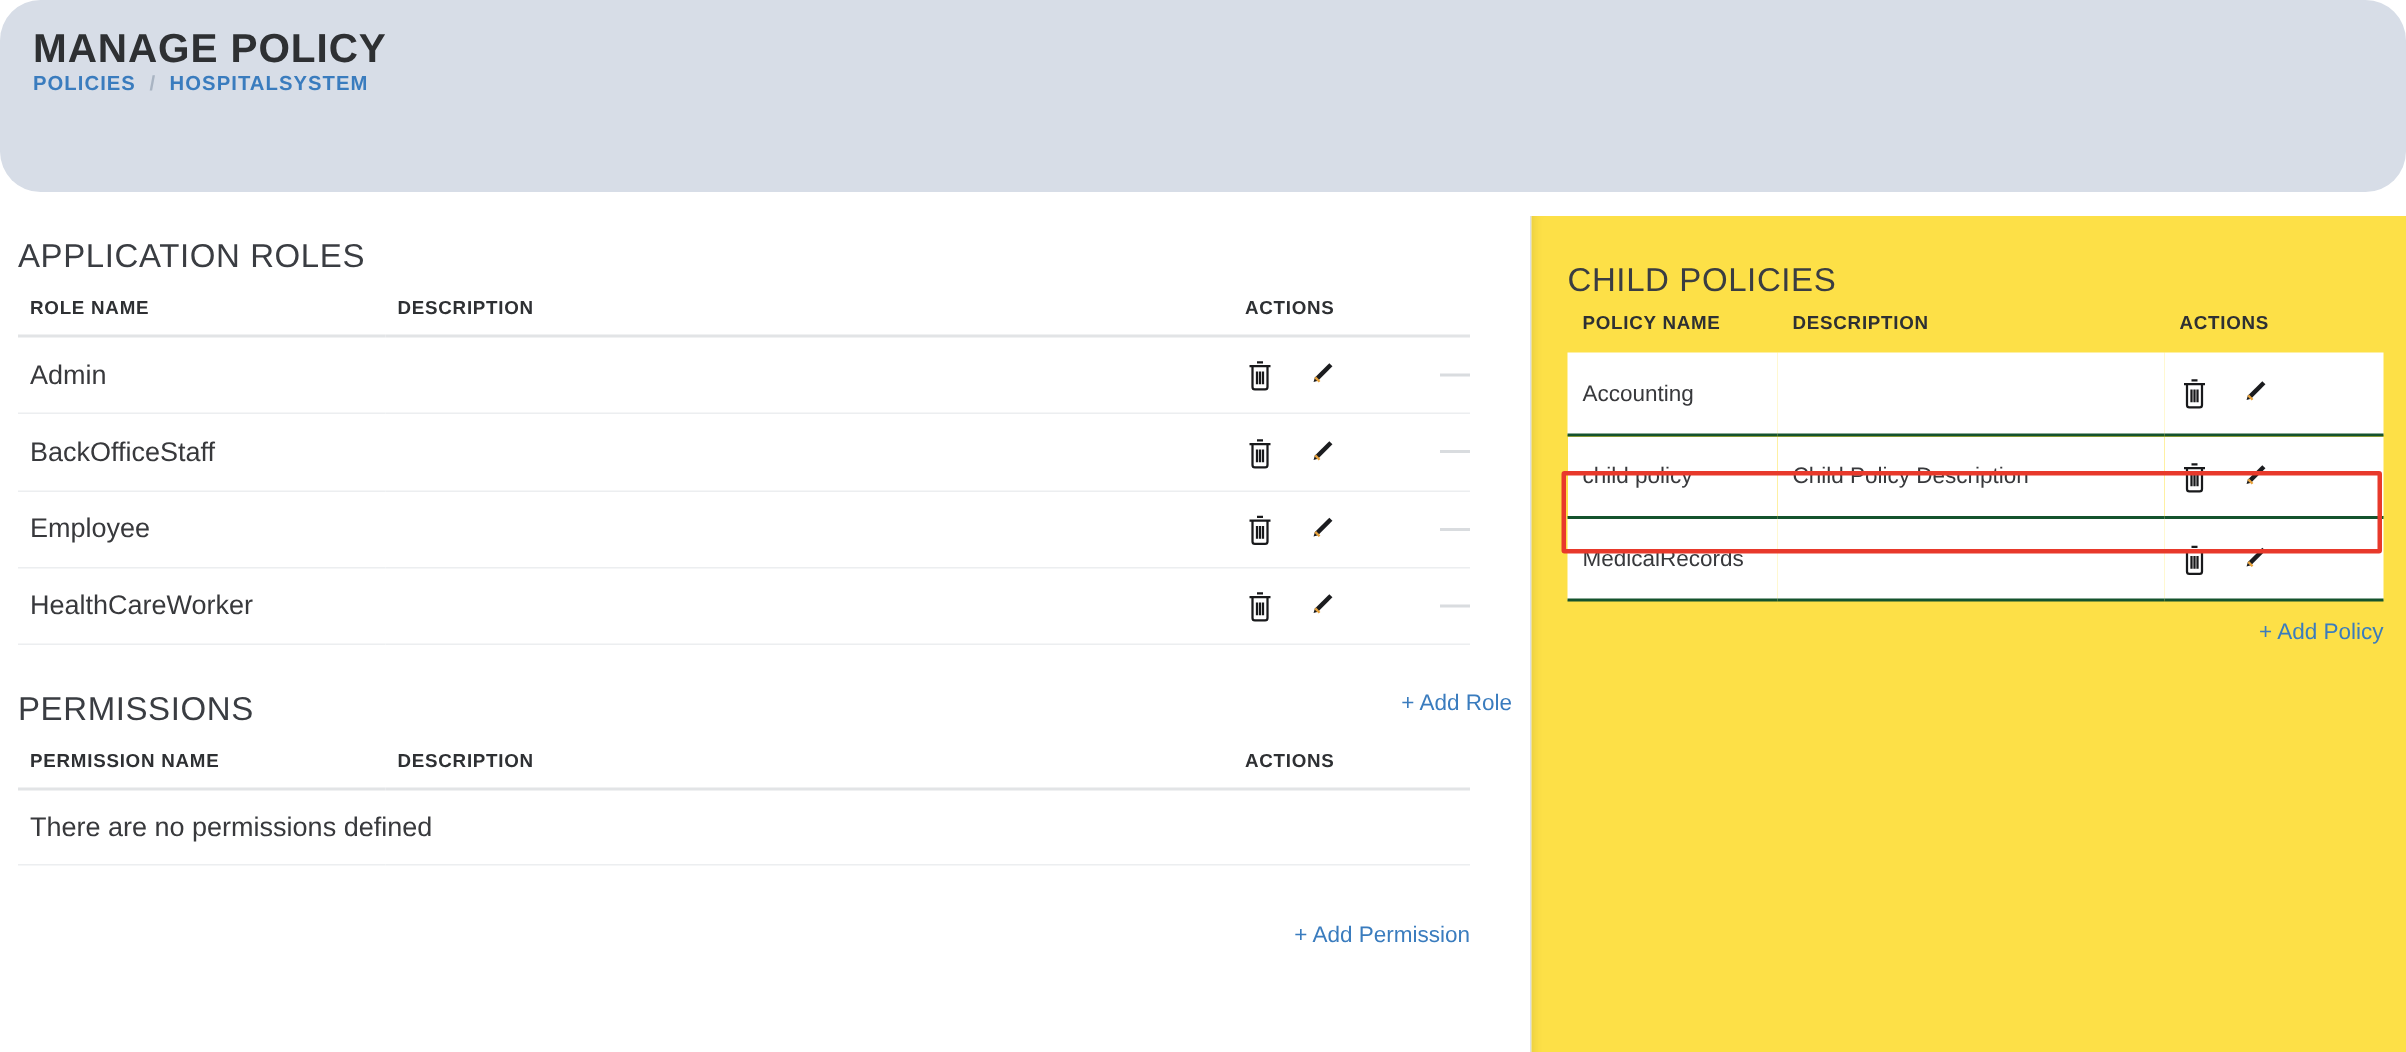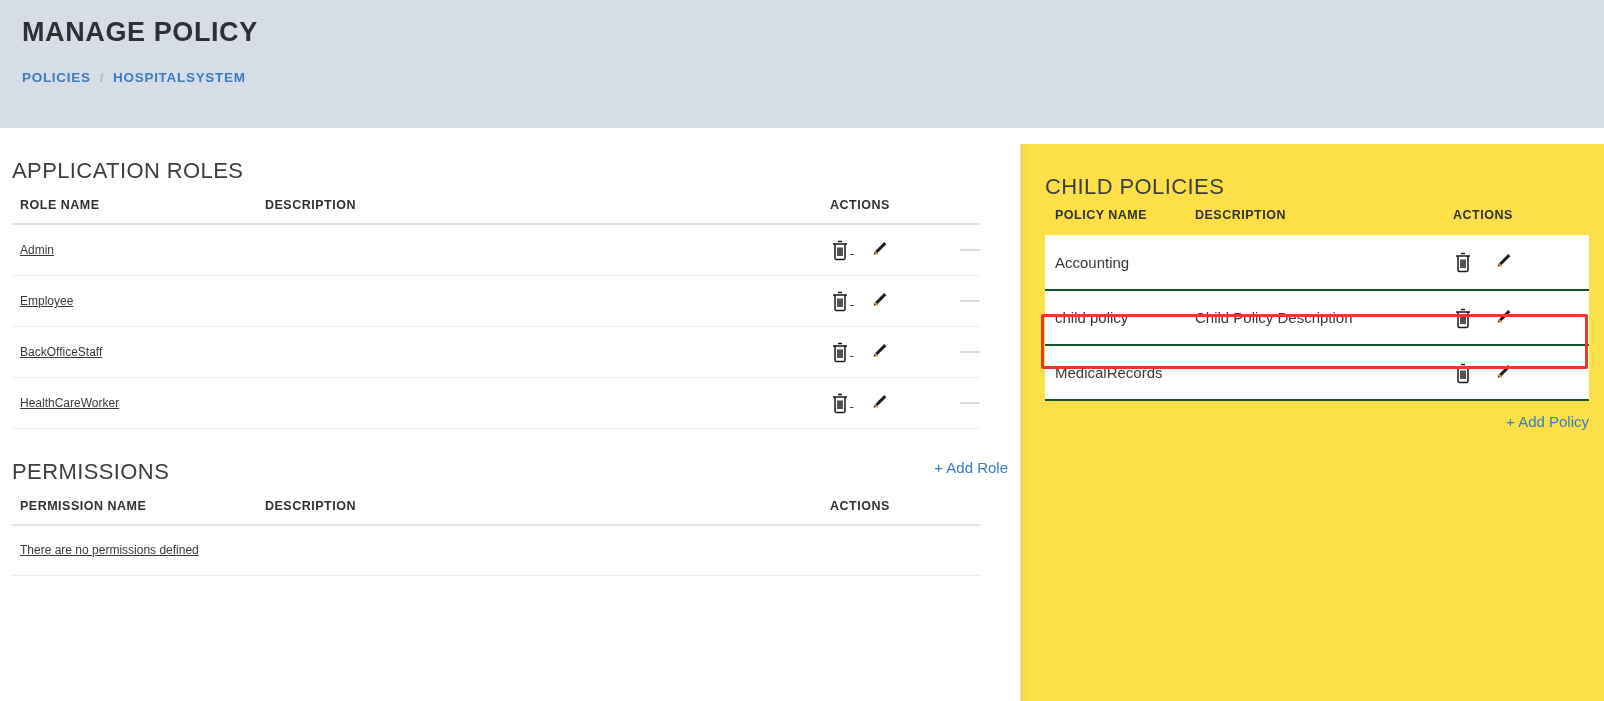--- a/index.html
+++ b/index.html
@@ -13,31 +13,31 @@
     -webkit-font-smoothing: antialiased;
   }
 
   
   .page-header {
     position: absolute;
     left: 0; top: 0;
     width: 1604px; height: 128px;
     background: #d7dde7;
     padding: 18px 0 0 22px;
+    border-radius: 27px;
   }
   .page-title {
     font-size: 27px;
     font-weight: bold;
     letter-spacing: 0.6px;
     color: #2e3033;
     line-height: 1.1;
     margin: 0;
   }
   .breadcrumb {
-    margin-top: 22px;
     font-size: 13.5px;
     font-weight: bold;
     letter-spacing: 0.7px;
     display: flex;
     align-items: flex-end;
   }
   .breadcrumb a {
     color: #3a7cbe;
     text-decoration: none;
     cursor: pointer;
@@ -82,27 +82,26 @@
     text-align: left;
     font-size: 12.5px;
     font-weight: bold;
     color: #2e3033;
     letter-spacing: 0.5px;
     padding: 0 0 11px 8px;
     border-bottom: 2px solid #e2e4e6;
     margin-top: 12px;
   }
   table.grid td {
-    font-size: 12px;
+    font-size: 18px;
     color: #38393c;
     padding: 14px 0 14px 8px;
     border-bottom: 1px solid #eceef0;
     height: 50px;
     vertical-align: middle;
-    text-decoration: underline;
   }
   .col-name    { width: 245px; }
   .col-desc    { width: 565px; }
   .col-actions { width: 130px; }
   .col-tail    { width: 28px; }
 
   .tail-dash {
     display: block;
     width: 20px;
     height: 2px;
@@ -251,42 +250,42 @@
                 <path d="M15.2 3.1 l2.1 2.1 -9.6 9.6 -3 0.9 0.9 -3 z" fill="#1b1c1f"></path>
                 <path d="M5.8 12.6 l2.9 2.9" stroke="#e8a33d" stroke-width="1.6" fill="none"></path>
               </svg>
             </span>
           </td>
           <td>
               <span class="tail-dash"></span>
             </td>
         </tr>
         <tr>
-          <td>Employee</td>
+          <td>BackOfficeStaff</td>
           <td></td>
           <td>
             <span class="icon-btn">
               <svg width="20" height="22" viewBox="0 0 20 22">
                 <path d="M3 5 h14 M8 2.6 h4 M5 5 v14 a1.6 1.6 0 0 0 1.6 1.6 h6.8 A1.6 1.6 0 0 0 15 19 V5" fill="none" stroke="#18191b" stroke-width="1.5"></path>
                 <path d="M8 8.6 v8.5 M10 8.6 v8.5 M12 8.6 v8.5" fill="none" stroke="#18191b" stroke-width="1.5"></path>
               </svg>
             </span>
             <span class="icon-btn">
               <svg width="20" height="22" viewBox="0 0 20 22">
                 <path d="M15.2 3.1 l2.1 2.1 -9.6 9.6 -3 0.9 0.9 -3 z" fill="#1b1c1f"></path>
                 <path d="M5.8 12.6 l2.9 2.9" stroke="#e8a33d" stroke-width="1.6" fill="none"></path>
               </svg>
             </span>
           </td>
           <td>
               <span class="tail-dash"></span>
             </td>
         </tr>
         <tr>
-          <td>BackOfficeStaff</td>
+          <td>Employee</td>
           <td></td>
           <td>
             <span class="icon-btn">
               <svg width="20" height="22" viewBox="0 0 20 22">
                 <path d="M3 5 h14 M8 2.6 h4 M5 5 v14 a1.6 1.6 0 0 0 1.6 1.6 h6.8 A1.6 1.6 0 0 0 15 19 V5" fill="none" stroke="#18191b" stroke-width="1.5"></path>
                 <path d="M8 8.6 v8.5 M10 8.6 v8.5 M12 8.6 v8.5" fill="none" stroke="#18191b" stroke-width="1.5"></path>
               </svg>
             </span>
             <span class="icon-btn">
               <svg width="20" height="22" viewBox="0 0 20 22">
@@ -346,20 +345,23 @@
           <th></th>
         </tr>
       </thead>
       <tbody>
         <tr class="empty-row">
           <td colspan="4">There are no permissions defined</td>
         </tr>
       </tbody>
     </table>
 
+    <div class="link-row" style="margin-top:38px;">
+      <a class="add-link">+ Add Permission</a>
+    </div>
 
   </div>
 
   <div class="right-col">
 
     <h2 class="section-title">CHILD POLICIES</h2>
 
     <table class="childgrid">
       <colgroup>
         <col class="cc-name">

